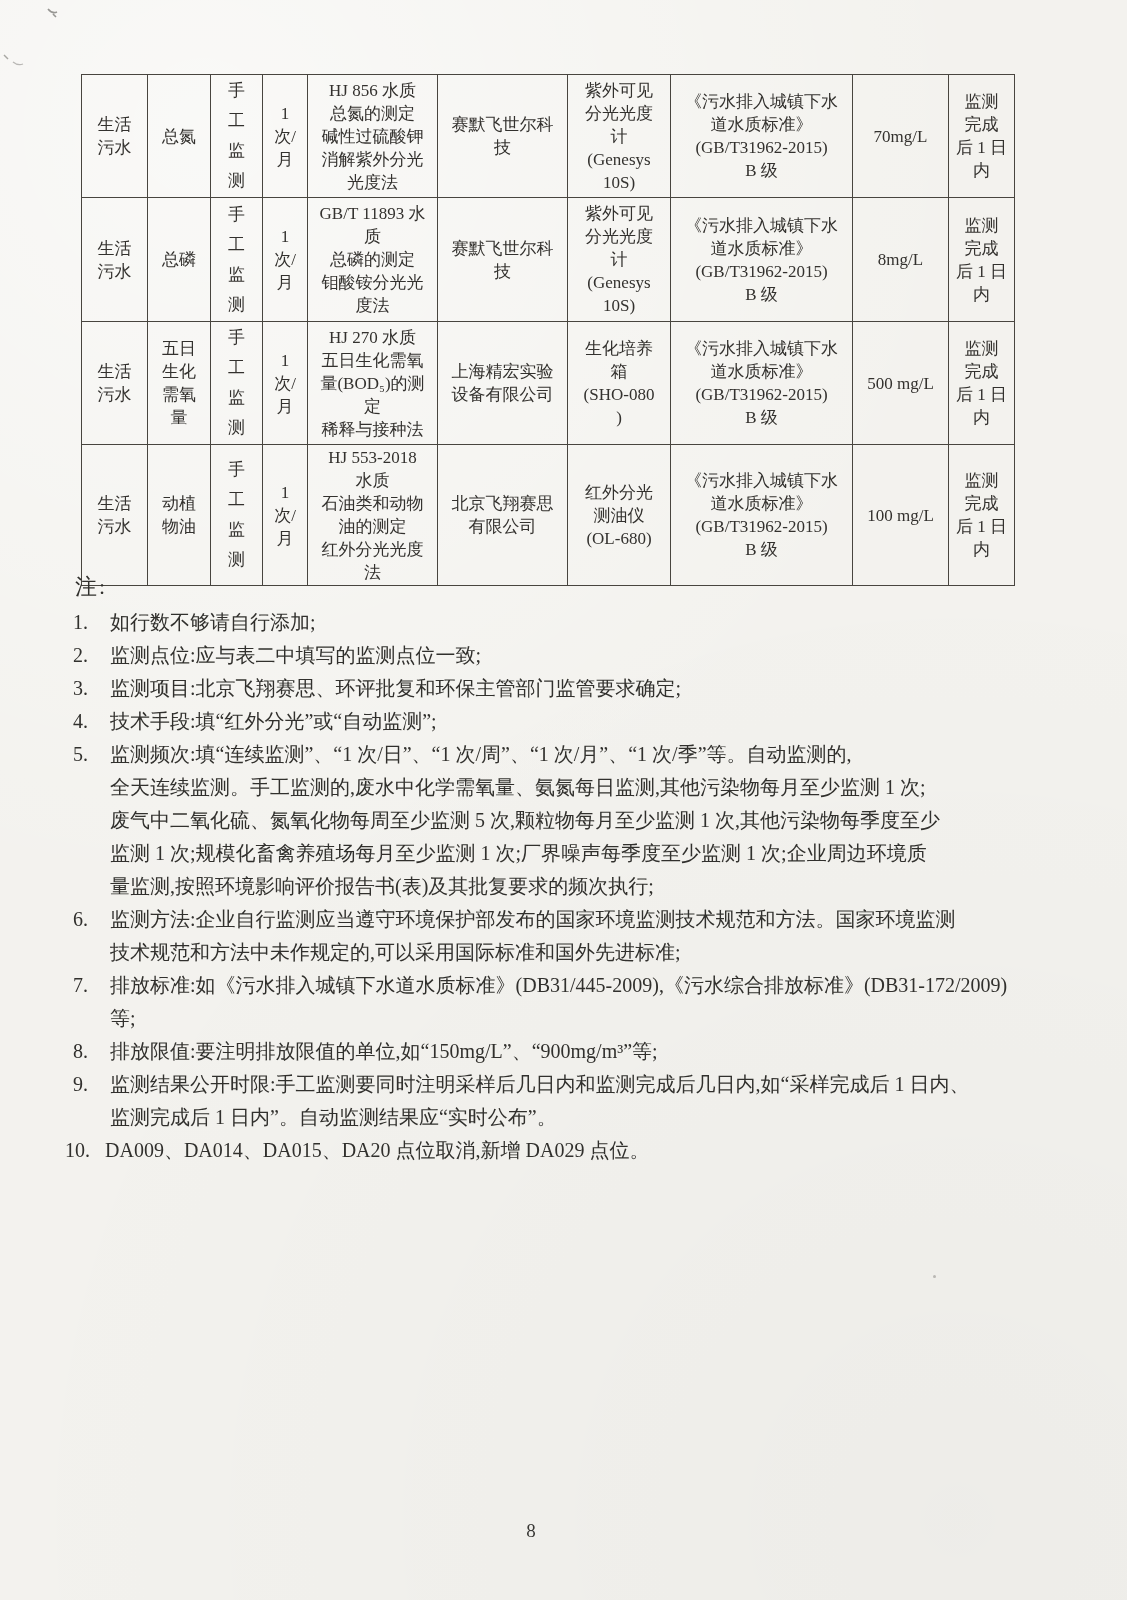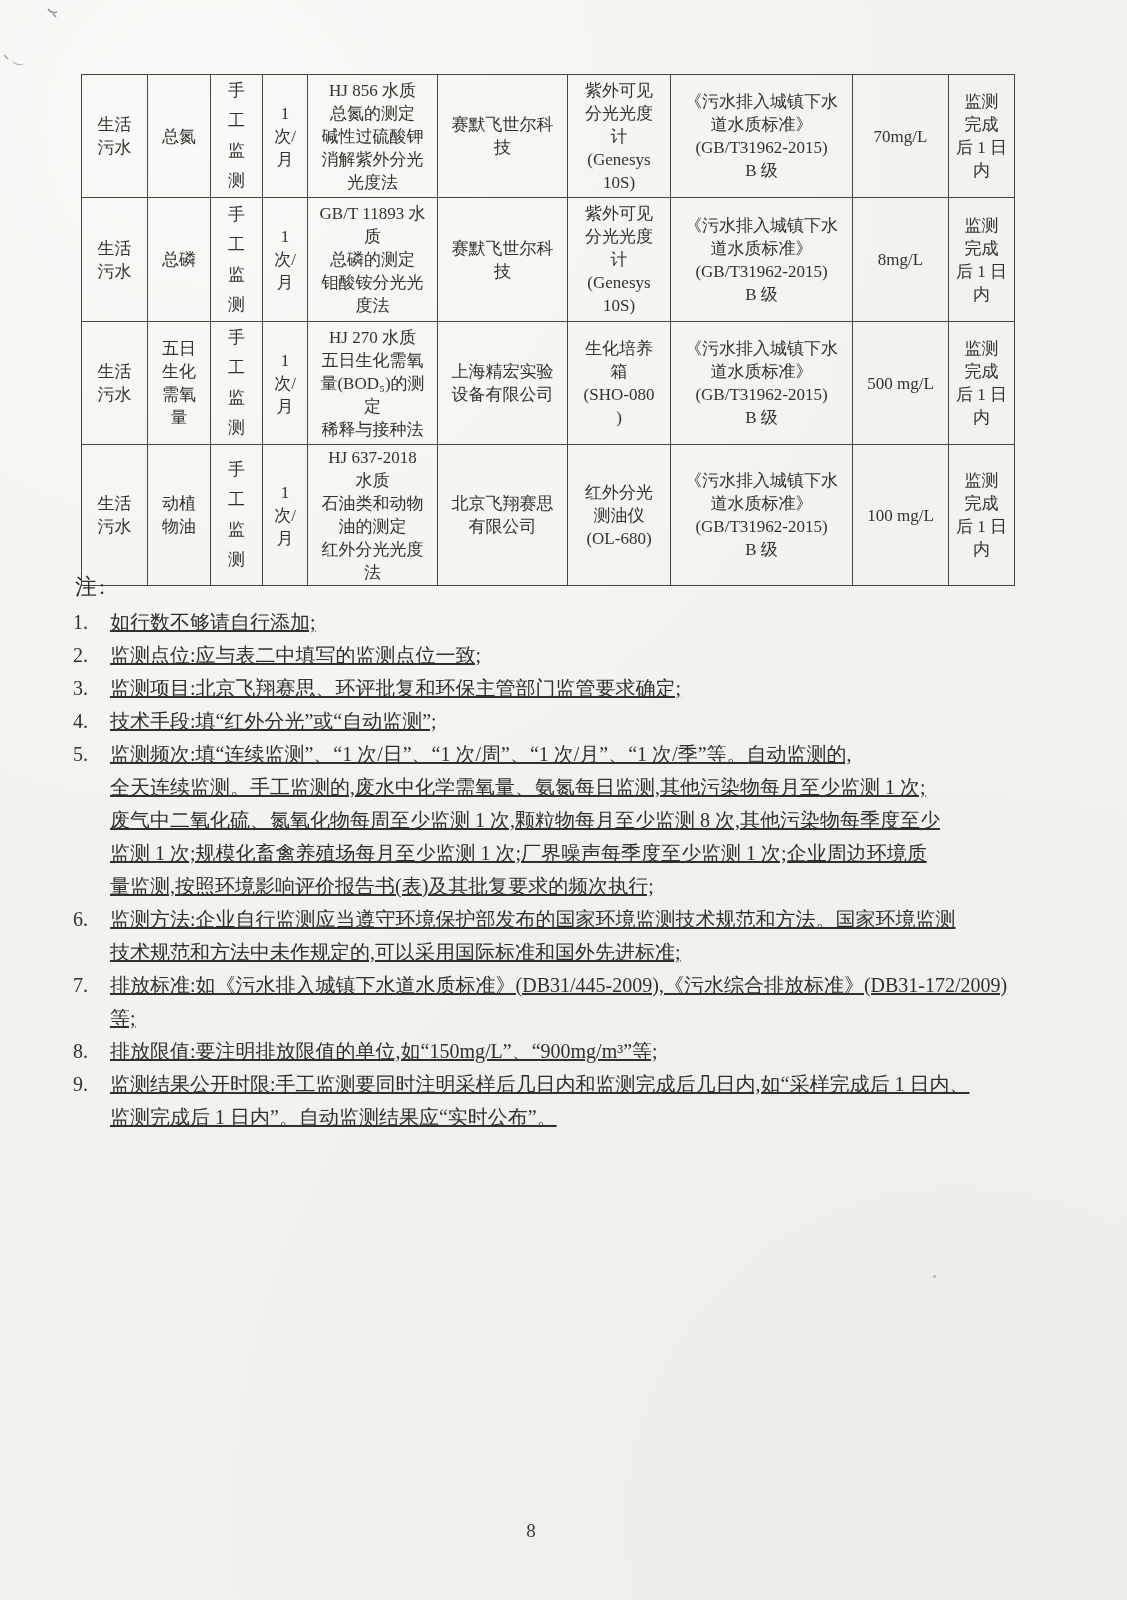--- a/index.html
+++ b/index.html
@@ -38,21 +38,21 @@
     position:absolute;left:73px;top:572px;width:990px;
     font-size:20px;line-height:33px;color:#31302d;
   }
   .notes-title{
     font-size:22px;line-height:30px;margin:0 0 4px 2px;
     letter-spacing:2px;
   }
   .note-item{display:flex;align-items:flex-start;}
   .note-num{flex:0 0 37px;line-height:33px;}
   .note-num.wide{flex-basis:40px;margin-left:-8px;}
-  .note-text{flex:1;white-space:pre-line;line-height:33px;max-width:962px;text-decoration:underline;}
+  .note-text{flex:1;white-space:pre-line;line-height:33px;max-width:962px;}
 
   
   .page-number{
     position:absolute;left:0;top:1520px;width:1062px;
     text-align:center;font-size:19px;color:#3a3936;
   }
   .scribble{position:absolute;left:0;top:0;}
   .speck{
     position:absolute;background:#8c8b86;border-radius:50%;
   }
@@ -177,21 +177,21 @@
       </tr>
       <tr style="height:135px">
         <td>生活
 污水</td>
         <td>动植
 物油</td>
         <td><span class="vert">手工监测</span></td>
         <td>1
 次/
 月</td>
-        <td>HJ 637-2018
+        <td>HJ 553-2018
 水质
 石油类和动物
 油的测定
 红外分光光度
 法</td>
         <td>北京飞翔赛思
 有限公司</td>
         <td>红外分光
 测油仪
 (OL-680)</td>
@@ -224,21 +224,21 @@
       <div class="note-text">监测项目:北京飞翔赛思、环评批复和环保主管部门监管要求确定;</div>
     </div>
     <div class="note-item">
       <span class="note-num">4.</span>
       <div class="note-text">技术手段:填“红外分光”或“自动监测”;</div>
     </div>
     <div class="note-item">
       <span class="note-num">5.</span>
       <div class="note-text">监测频次:填“连续监测”、“1 次/日”、“1 次/周”、“1 次/月”、“1 次/季”等。自动监测的,
 全天连续监测。手工监测的,废水中化学需氧量、氨氮每日监测,其他污染物每月至少监测 1 次;
-废气中二氧化硫、氮氧化物每周至少监测 1 次,颗粒物每月至少监测 8 次,其他污染物每季度至少
+废气中二氧化硫、氮氧化物每周至少监测 5 次,颗粒物每月至少监测 1 次,其他污染物每季度至少
 监测 1 次;规模化畜禽养殖场每月至少监测 1 次;厂界噪声每季度至少监测 1 次;企业周边环境质
 量监测,按照环境影响评价报告书(表)及其批复要求的频次执行;</div>
     </div>
     <div class="note-item">
       <span class="note-num">6.</span>
       <div class="note-text">监测方法:企业自行监测应当遵守环境保护部发布的国家环境监测技术规范和方法。国家环境监测
 技术规范和方法中未作规定的,可以采用国际标准和国外先进标准;</div>
     </div>
     <div class="note-item">
       <span class="note-num">7.</span>
@@ -247,17 +247,21 @@
     </div>
     <div class="note-item">
       <span class="note-num">8.</span>
       <div class="note-text">排放限值:要注明排放限值的单位,如“150mg/L”、“900mg/m³”等;</div>
     </div>
     <div class="note-item">
       <span class="note-num">9.</span>
       <div class="note-text">监测结果公开时限:手工监测要同时注明采样后几日内和监测完成后几日内,如“采样完成后 1 日内、
 监测完成后 1 日内”。自动监测结果应“实时公布”。</div>
     </div>
+    <div class="note-item">
+      <span class="note-num wide">10.</span>
+      <div class="note-text">DA009、DA014、DA015、DA20 点位取消,新增 DA029 点位。</div>
+    </div>
   </div>
 
   <div class="page-number">8</div>
 
 </div>
 
 </body></html>

